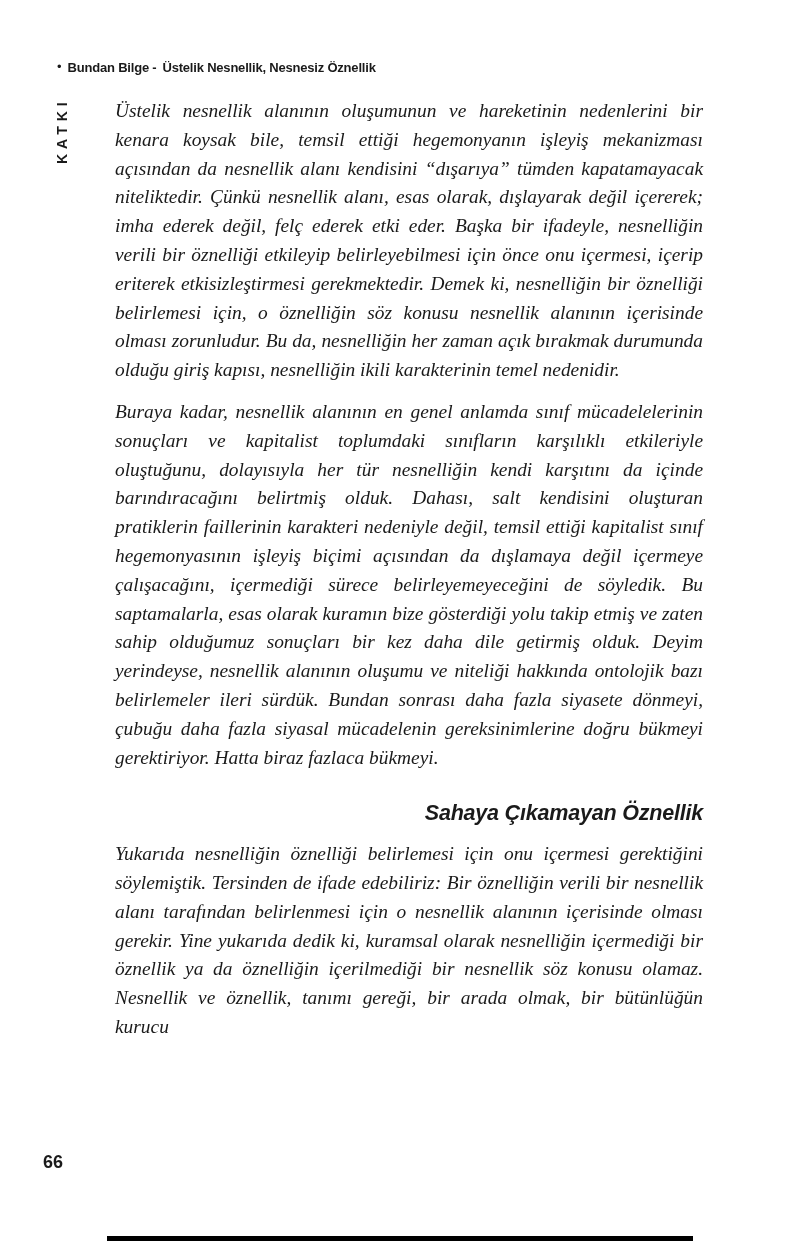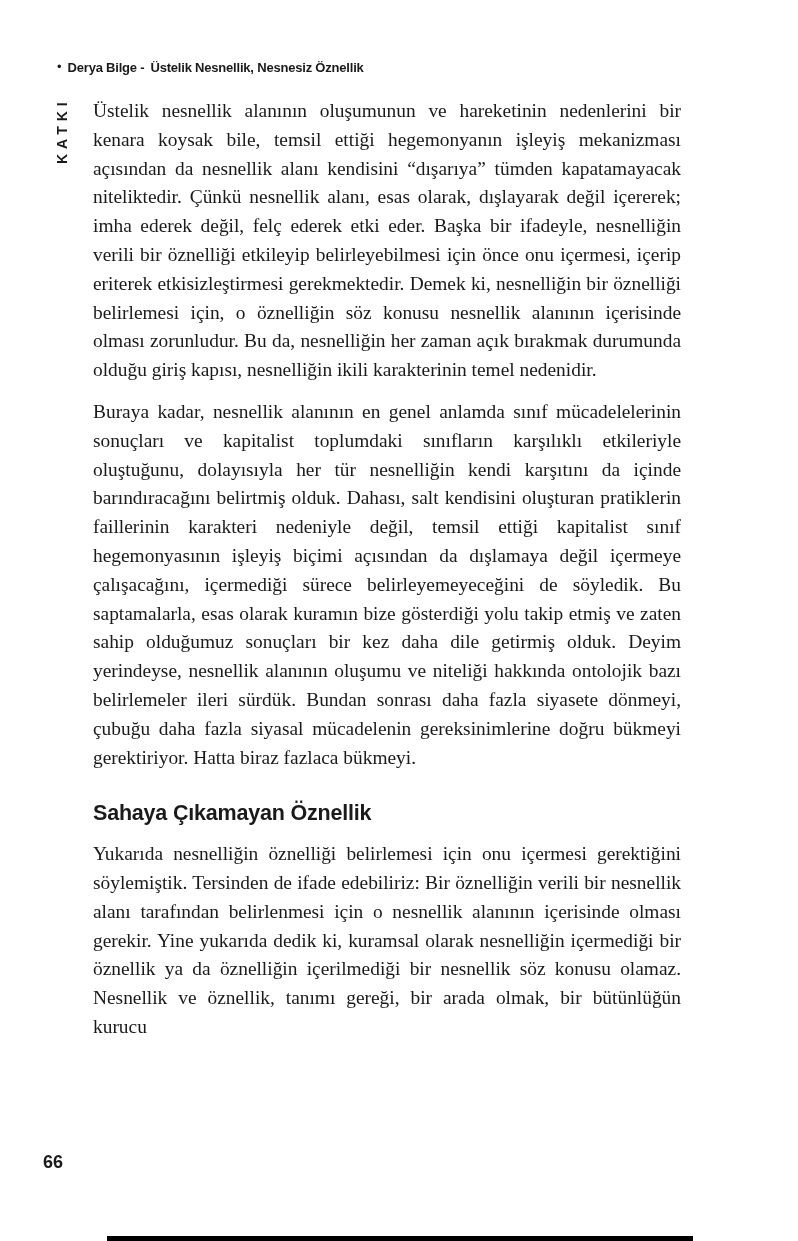--- a/index.html
+++ b/index.html
@@ -50,38 +50,39 @@
     transform-origin: 0 0;
     font-family: "Liberation Sans", sans-serif;
     font-weight: bold;
     font-size: 14px;
     letter-spacing: 5px;
     white-space: nowrap;
   }
   .body-text {
     position: absolute;
     top: 97px;
-    left: 93px;
+    left: 115px;
     width: 588px;
     font-size: 19.4px;
     line-height: 28.8px;
     text-align: justify;
+    font-style: italic;
   }
   .body-text p {
     margin: 0 0 13px 0;
   }
   .body-text p:last-child {
     margin-bottom: 0;
   }
   .section-heading {
     font-family: "Liberation Sans", sans-serif;
     font-size: 21.5px;
     font-weight: bold;
     letter-spacing: -0.2px;
-    text-align: left;
+    text-align: right;
     margin: 29px 0 13px 0;
     line-height: 1.2;
   }
   .page-number {
     position: absolute;
     top: 1152px;
     left: 43px;
     font-family: "Liberation Sans", sans-serif;
     font-weight: bold;
     font-size: 18px;
@@ -95,21 +96,21 @@
     background: #000000;
   }
 </style>
 </head>
 <body>
 
 <div class="page">
 
   <div class="running-header">
     <span class="bullet">•</span>
-    <span class="author">Derya Bilge -</span>
+    <span class="author">Bundan Bilge -</span>
     <span class="book-title">Üstelik Nesnellik, Nesnesiz Öznellik</span>
   </div>
 
   <div class="margin-label">KATKI</div>
 
   <div class="body-text">
     <p>Üstelik nesnellik alanının oluşumunun ve hareketinin nedenlerini bir kenara koysak bile, temsil ettiği hegemonyanın işleyiş mekanizması açısından da nesnellik alanı kendisini “dışarıya” tümden kapatamayacak niteliktedir. Çünkü nesnellik alanı, esas olarak, dışlayarak değil içererek; imha ederek değil, felç ederek etki eder. Başka bir ifadeyle, nesnelliğin verili bir öznelliği etkileyip belirleyebilmesi için önce onu içermesi, içerip eriterek etkisizleştirmesi gerekmektedir. Demek ki, nesnelliğin bir öznelliği belirlemesi için, o öznelliğin söz konusu nesnellik alanının içerisinde olması zorunludur. Bu da, nesnelliğin her zaman açık bırakmak durumunda olduğu giriş kapısı, nesnelliğin ikili karakterinin temel nedenidir.</p>
     <p>Buraya kadar, nesnellik alanının en genel anlamda sınıf mücadelelerinin sonuçları ve kapitalist toplumdaki sınıfların karşılıklı etkileriyle oluştuğunu, dolayısıyla her tür nesnelliğin kendi karşıtını da içinde barındıracağını belirtmiş olduk. Dahası, salt kendisini oluşturan pratiklerin faillerinin karakteri nedeniyle değil, temsil ettiği kapitalist sınıf hegemonyasının işleyiş biçimi açısından da dışlamaya değil içermeye çalışacağını, içermediği sürece belirleyemeyeceğini de söyledik. Bu saptamalarla, esas olarak kuramın bize gösterdiği yolu takip etmiş ve zaten sahip olduğumuz sonuçları bir kez daha dile getirmiş olduk. Deyim yerindeyse, nesnellik alanının oluşumu ve niteliği hakkında ontolojik bazı belirlemeler ileri sürdük. Bundan sonrası daha fazla siyasete dönmeyi, çubuğu daha fazla siyasal mücadelenin gereksinimlerine doğru bükmeyi gerektiriyor. Hatta biraz fazlaca bükmeyi.</p>
     <h2 class="section-heading">Sahaya Çıkamayan Öznellik</h2>
     <p>Yukarıda nesnelliğin öznelliği belirlemesi için onu içermesi gerektiğini söylemiştik. Tersinden de ifade edebiliriz: Bir öznelliğin verili bir nesnellik alanı tarafından belirlenmesi için o nesnellik alanının içerisinde olması gerekir. Yine yukarıda dedik ki, kuramsal olarak nesnelliğin içermediği bir öznellik ya da öznelliğin içerilmediği bir nesnellik söz konusu olamaz. Nesnellik ve öznellik, tanımı gereği, bir arada olmak, bir bütünlüğün kurucu</p>

